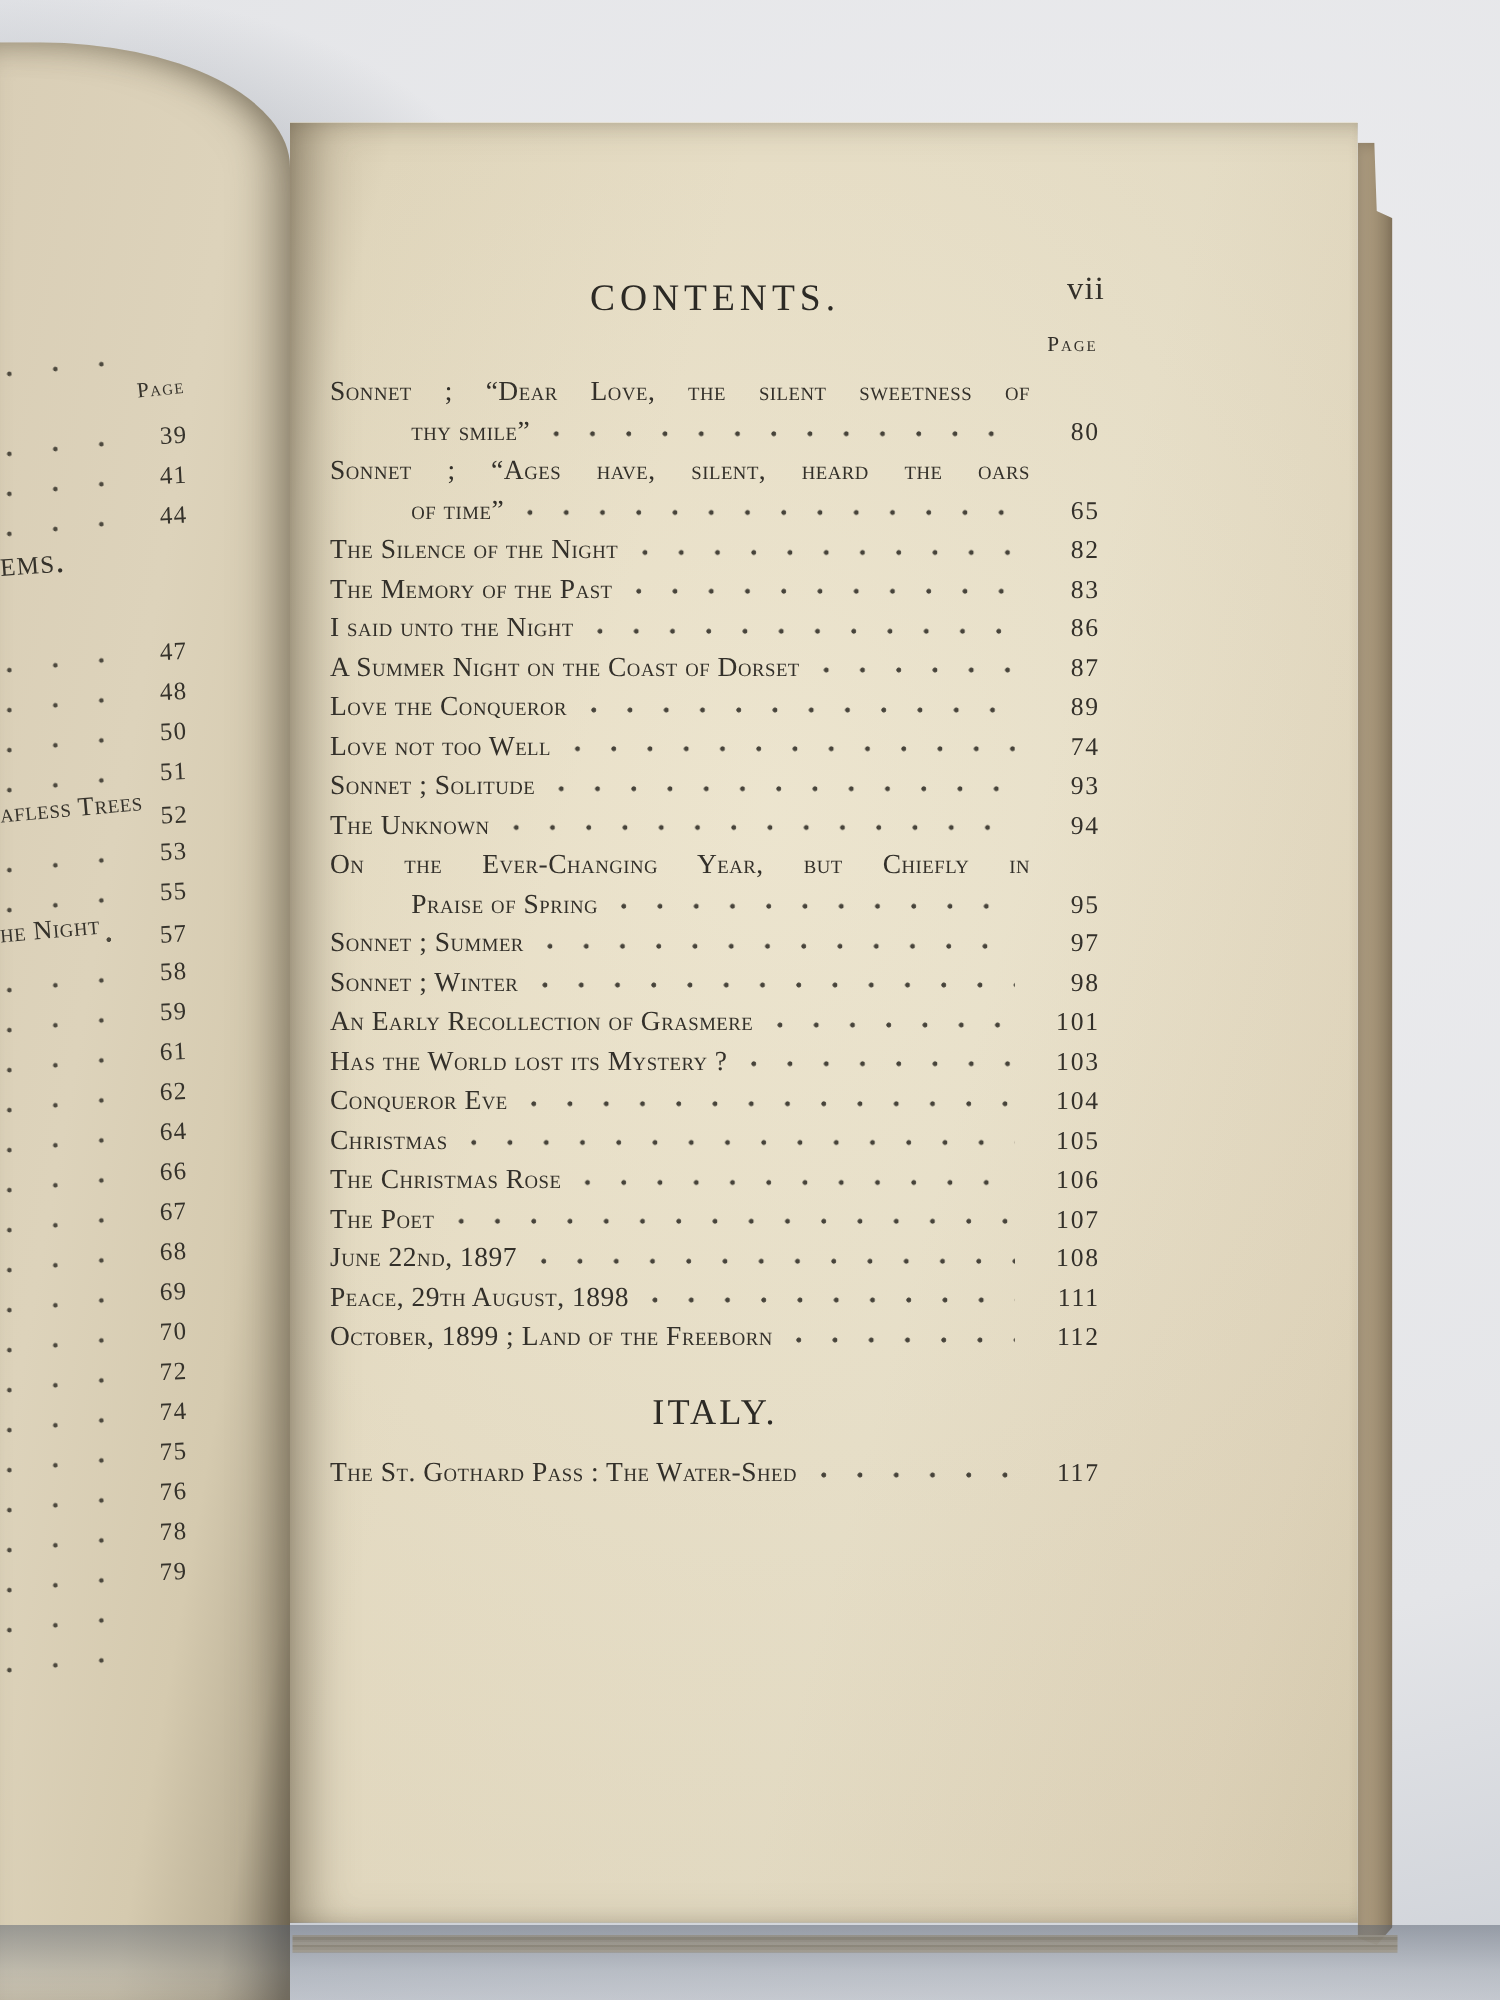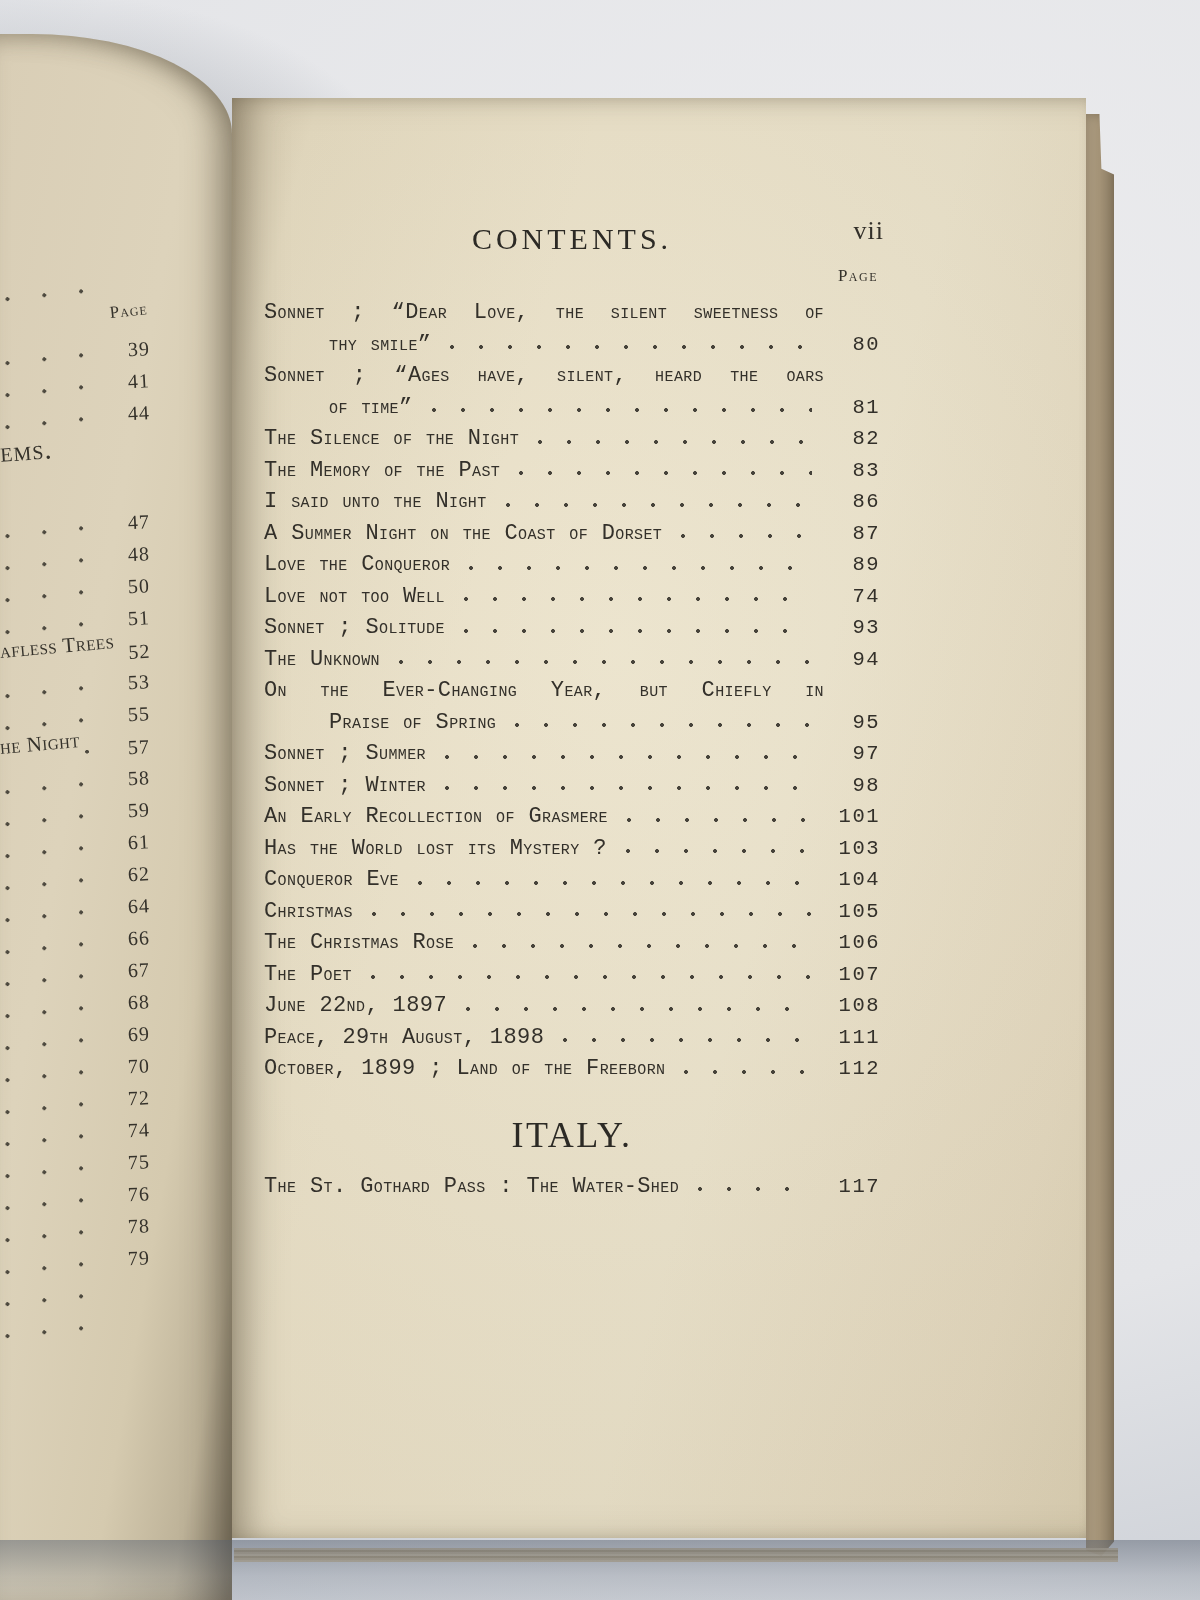--- a/index.html
+++ b/index.html
@@ -33,31 +33,31 @@
   .right-page{position:absolute;left:232px;top:98px;width:854px;height:1440px;
     background:
       radial-gradient(120% 90% at 45% 38%, rgba(255,255,255,.10), rgba(124,106,74,.12)),
       linear-gradient(105deg,#cfc3a8 0%,#e4dabf 7%,#eae1c8 30%,#eae2ca 60%,#e3d8be 88%,#dcd1b5 100%);
     box-shadow:inset 26px 0 40px -16px rgba(73,62,42,.55), inset 0 10px 16px -10px rgba(90,80,60,.25), inset 0 -8px 14px -10px rgba(90,80,60,.25);}
   .rp-content{position:absolute;left:32px;top:124px;width:616px;color:#33302a;}
   .rp-head{position:relative;height:44px;}
   .rp-title{text-align:center;font-size:30px;letter-spacing:4px;color:#2c2a25;}
   .rp-folio{position:absolute;right:-4px;top:-6px;font-size:26px;letter-spacing:1px;}
   .rp-pagelabel{text-align:right;font-variant-caps:small-caps;font-size:17px;letter-spacing:1.5px;padding-right:2px;height:26px;}
-  .rp-entries{margin-top:8px;font-family:Liberation Mono, monospace;}
+  .rp-entries{margin-top:8px;}
   .rrow{display:flex;align-items:baseline;height:31.5px;}
   .rtxt{font-variant-caps:small-caps;font-size:22px;letter-spacing:.4px;white-space:nowrap;}
   .rrow .indent{padding-left:65px;}
   .wrap-first{height:31.5px;font-variant-caps:small-caps;font-size:22px;letter-spacing:.4px;
     width:560px;text-align:justify;text-align-last:justify;white-space:nowrap;}
   .rleader{flex:1;height:6px;align-self:center;margin:0 16px 0 18px;
     background:radial-gradient(circle at 3px 3px, rgba(48,45,38,.88) 1.7px, rgba(0,0,0,0) 2.2px);
     background-size:29px 6px;background-repeat:repeat-x;}
   .rnum{width:52px;text-align:right;font-size:20.5px;letter-spacing:1.5px;}
-  .rp-section-heading{text-align:center;font-size:36px;letter-spacing:2.5px;margin:26px 0 18px 0;color:#2c2a25;}
+  .rp-section-heading{text-align:center;font-size:29px;letter-spacing:2.5px;margin:26px 0 18px 0;color:#2c2a25;}
   
   .fore-edge{position:absolute;left:1086px;top:114px;width:28px;height:1442px;
     background:linear-gradient(90deg,#b3a388 0%,#a59478 45%,#8e7f66 100%);
     clip-path:polygon(0 0, 48% 0, 55% 3.8%, 100% 4.2%, 100% 99%, 55% 100%, 0 99.6%);
     box-shadow:inset 0 0 12px rgba(70,58,40,.4);}
   .bottom-stack{position:absolute;left:234px;top:1548px;width:884px;height:14px;
     background:repeating-linear-gradient(180deg,#c0b194 0 2px,#a2916f 2px 4px,#b4a486 4px 6px);
     opacity:.9;}
 </style>
 </head>
@@ -210,21 +210,21 @@
         <div class="wrap-first">Sonnet ; “Dear Love, the silent sweetness of</div>
         <div class="rrow">
           <span class="rtxt indent">thy smile”</span>
           <span class="rleader"></span>
           <span class="rnum">80</span>
         </div>
         <div class="wrap-first">Sonnet ; “Ages have, silent, heard the oars</div>
         <div class="rrow">
           <span class="rtxt indent">of time”</span>
           <span class="rleader"></span>
-          <span class="rnum">81</span>
+          <span class="rnum">65</span>
         </div>
         <div class="rrow">
           <span class="rtxt">The Silence of the Night</span>
           <span class="rleader"></span>
           <span class="rnum">82</span>
         </div>
         <div class="rrow">
           <span class="rtxt">The Memory of the Past</span>
           <span class="rleader"></span>
           <span class="rnum">83</span>

